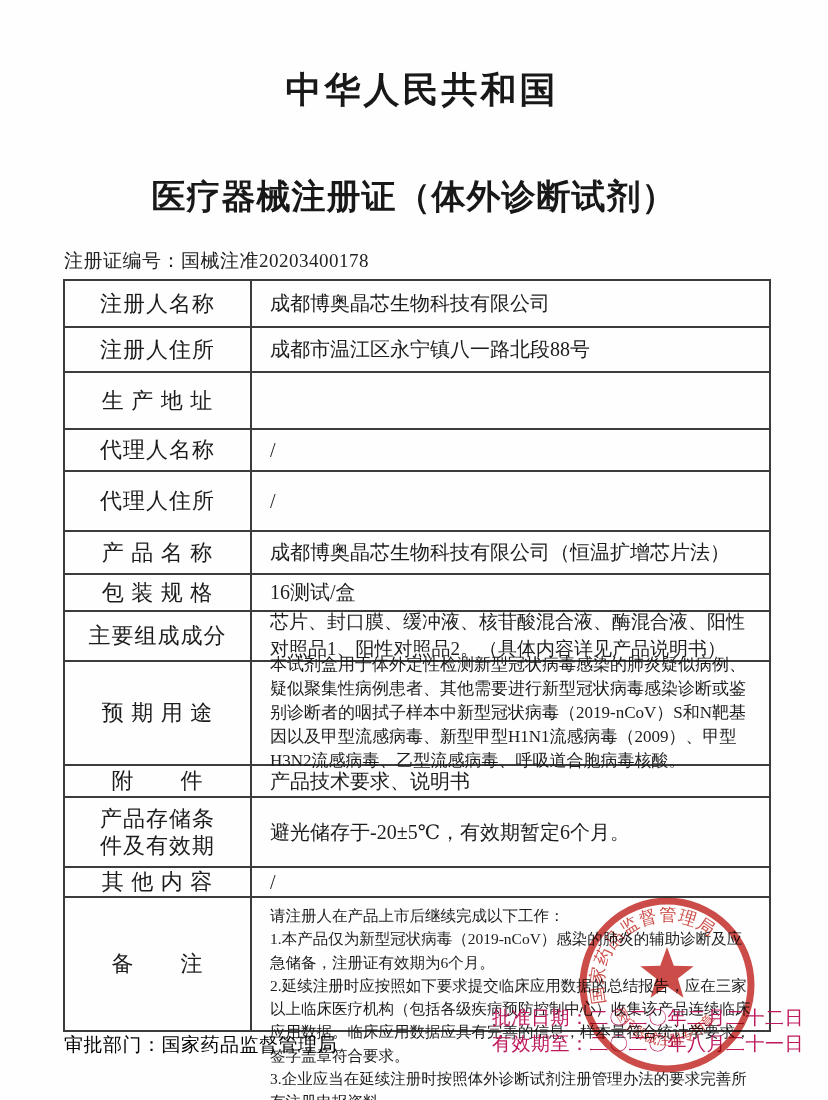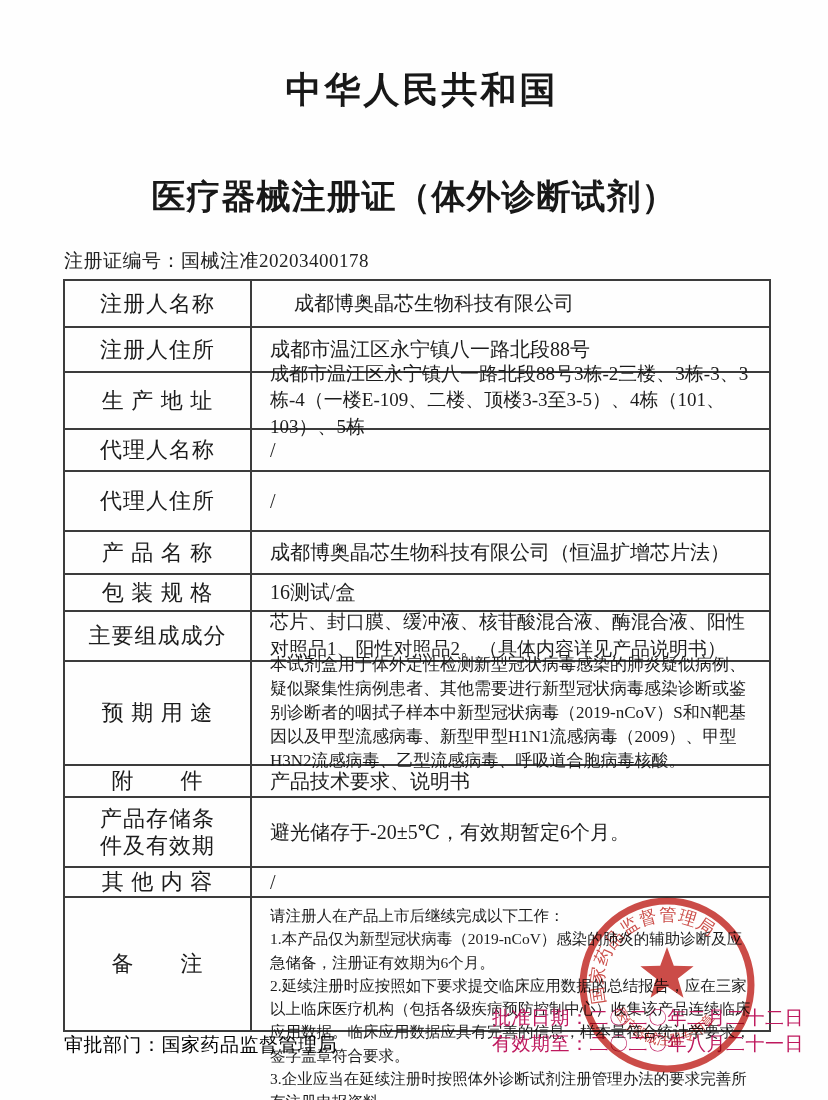--- a/index.html
+++ b/index.html
@@ -30,21 +30,21 @@
     font-size:19px;color:#222;letter-spacing:0.5px;
   }
 
   .cert-table{
     position:absolute;left:63px;top:279px;width:708px;
     border:2px solid #3c3c3c;
     box-sizing:border-box;
     background:transparent;
   }
   .trow{display:flex;box-sizing:border-box;border-top:2px solid #3c3c3c;}
-  .trow:first-child{border-top:none;gap:24px;}
+  .trow:first-child{border-top:none;}
   .tcell{box-sizing:border-box;display:flex;}
   .tcell.lab{
     width:187px;flex:0 0 187px;
     border-right:2px solid #3c3c3c;
     align-items:center;justify-content:center;
     text-align:center;
     font-size:22px;color:#1c1c1c;
     letter-spacing:1px;
     white-space:pre-line;
     line-height:1.25;
@@ -97,21 +97,20 @@
     <div class="trow r1">
       <div class="tcell lab">注册人名称</div>
       <div class="tcell val">成都博奥晶芯生物科技有限公司</div>
     </div>
     <div class="trow r2">
       <div class="tcell lab">注册人住所</div>
       <div class="tcell val">成都市温江区永宁镇八一路北段88号</div>
     </div>
     <div class="trow r3">
       <div class="tcell lab">生 产 地 址</div>
-      <div class="tcell val">成都市温江区永宁镇八一路北段88号3栋-2三楼、3栋-3、3栋-4（一楼E-109、二楼、顶楼3-3至3-5）、4栋（101、103）、5栋</div>
     </div>
     <div class="trow r4">
       <div class="tcell lab">代理人名称</div>
       <div class="tcell val">/</div>
     </div>
     <div class="trow r5">
       <div class="tcell lab">代理人住所</div>
       <div class="tcell val">/</div>
     </div>
     <div class="trow r6">

